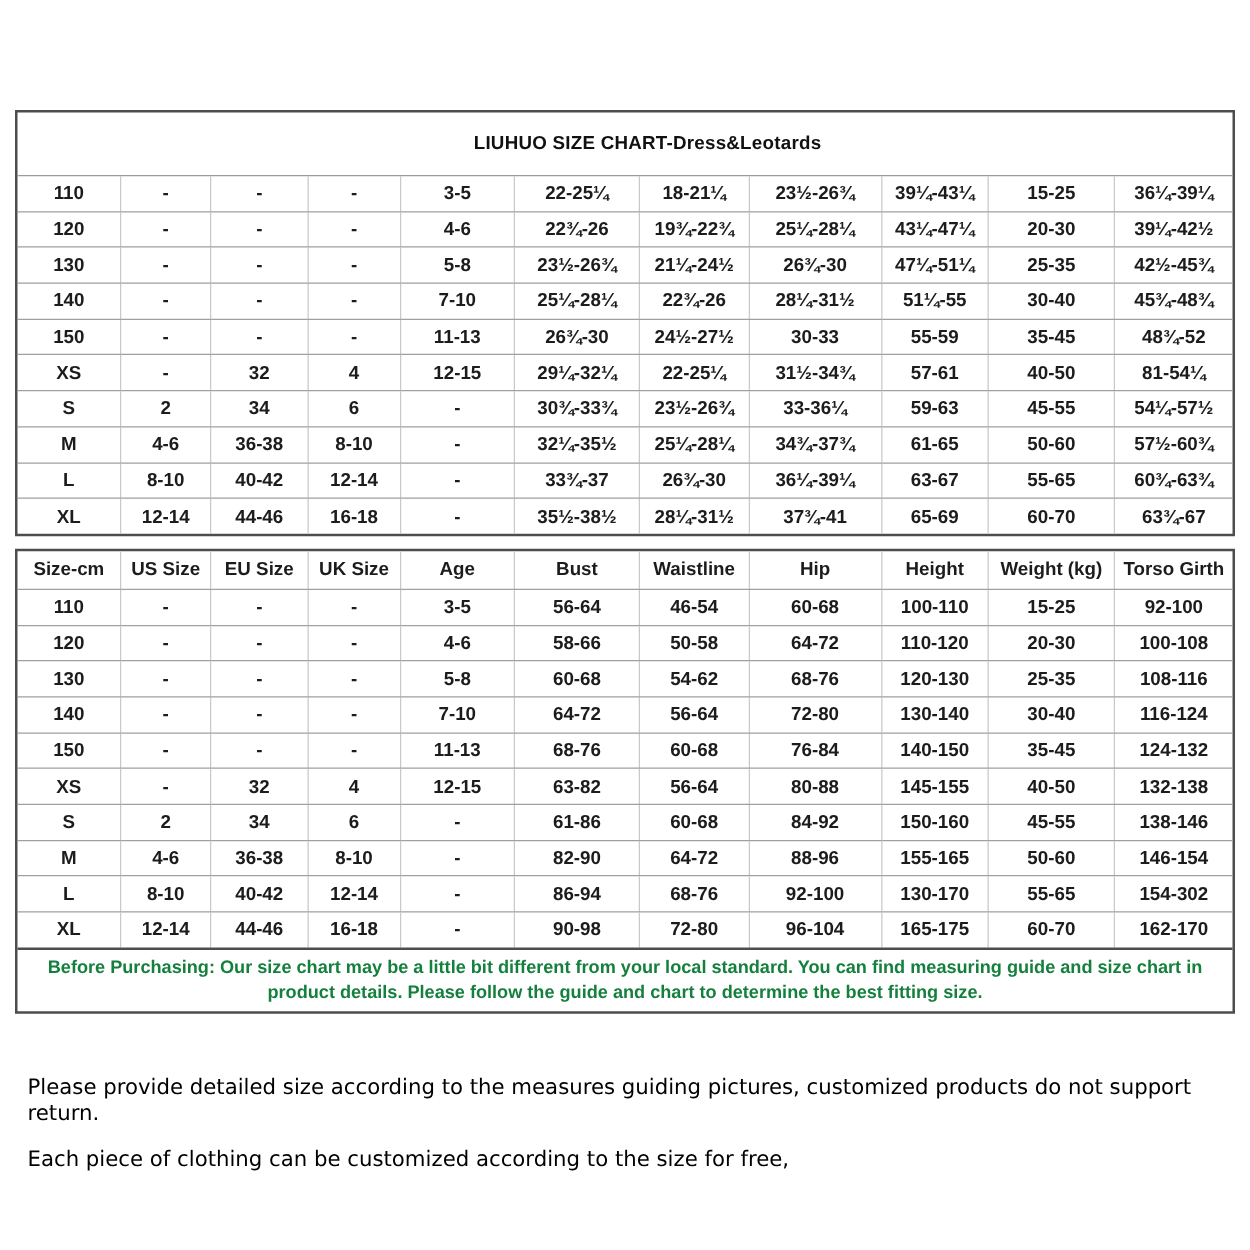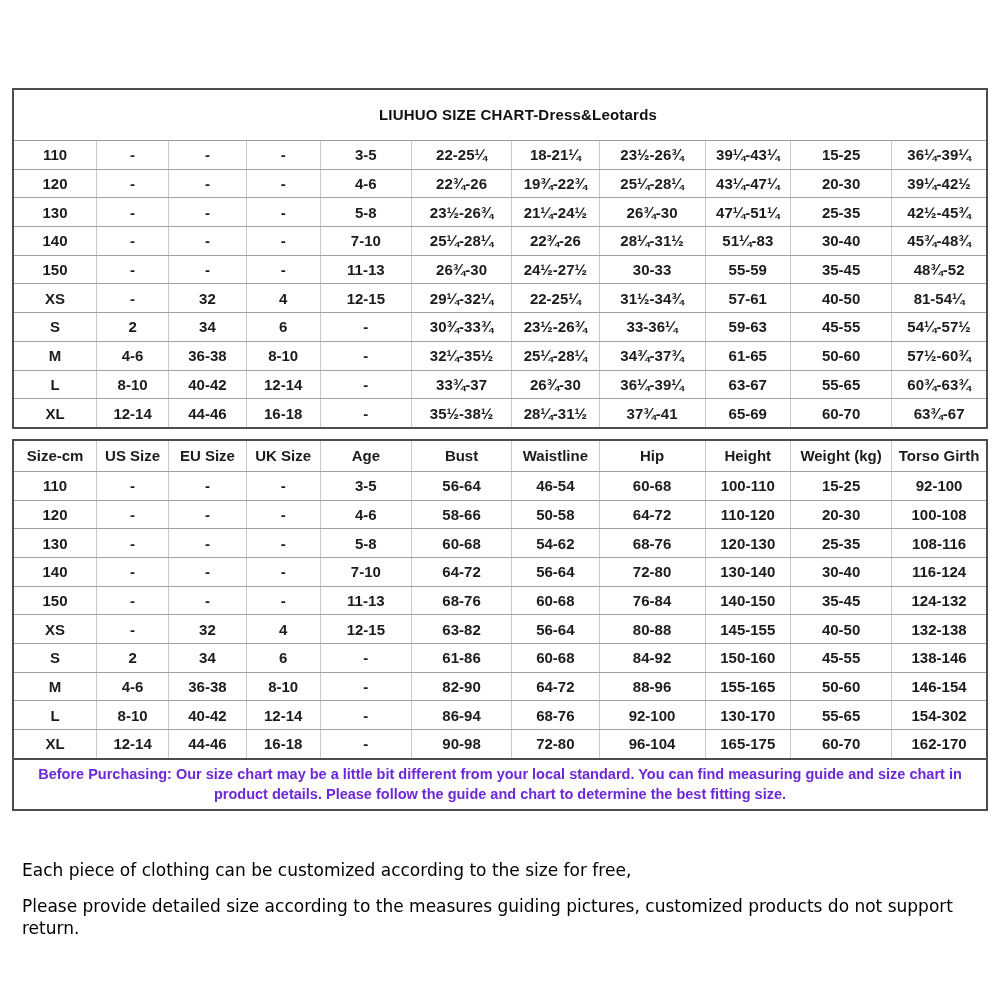--- a/index.html
+++ b/index.html
@@ -71,21 +71,21 @@
   .col-c8 { width: 8.8%; }
   .col-c9 { width: 10.4%; }
   .col-c10 { width: 9.7%; }
   .note {
     border-top: 2px solid #4d4d4d;
     font-weight: 700;
     font-size: 14.5px;
     line-height: 1.4;
     text-align: center;
     padding: 4px 6px 5px 6px;
-    color: #6d28d9;
+    color: #15803d;
   }
   .footnotes {
     position: absolute;
     left: 22px;
     top: 860px;
     width: 960px;
     font-family: "DejaVu Sans", sans-serif;
     font-size: 17px;
     color: #000000;
   }
@@ -157,21 +157,21 @@
           </tr>
           <tr>
             <td>140</td>
             <td>-</td>
             <td>-</td>
             <td>-</td>
             <td>7-10</td>
             <td>25¼-28¼</td>
             <td>22¾-26</td>
             <td>28¼-31½</td>
-            <td>51¼-83</td>
+            <td>51¼-55</td>
             <td>30-40</td>
             <td>45¾-48¾</td>
           </tr>
           <tr>
             <td>150</td>
             <td>-</td>
             <td>-</td>
             <td>-</td>
             <td>11-13</td>
             <td>26¾-30</td>
@@ -410,15 +410,15 @@
             <td>162-170</td>
           </tr>
         </tbody>
     </table>
     <div class="note">Before Purchasing: Our size chart may be a little bit different from your local standard. You can find measuring guide and size chart in product details. Please follow the guide and chart to determine the best fitting size.</div>
   </div>
 
 </div>
 
 <div class="footnotes">
+  <p>Please provide detailed size according to the measures guiding pictures, customized products do not support return.</p>
   <p>Each piece of clothing can be customized according to the size for free,</p>
-  <p>Please provide detailed size according to the measures guiding pictures, customized products do not support return.</p>
 </div>
 
 </body></html>

